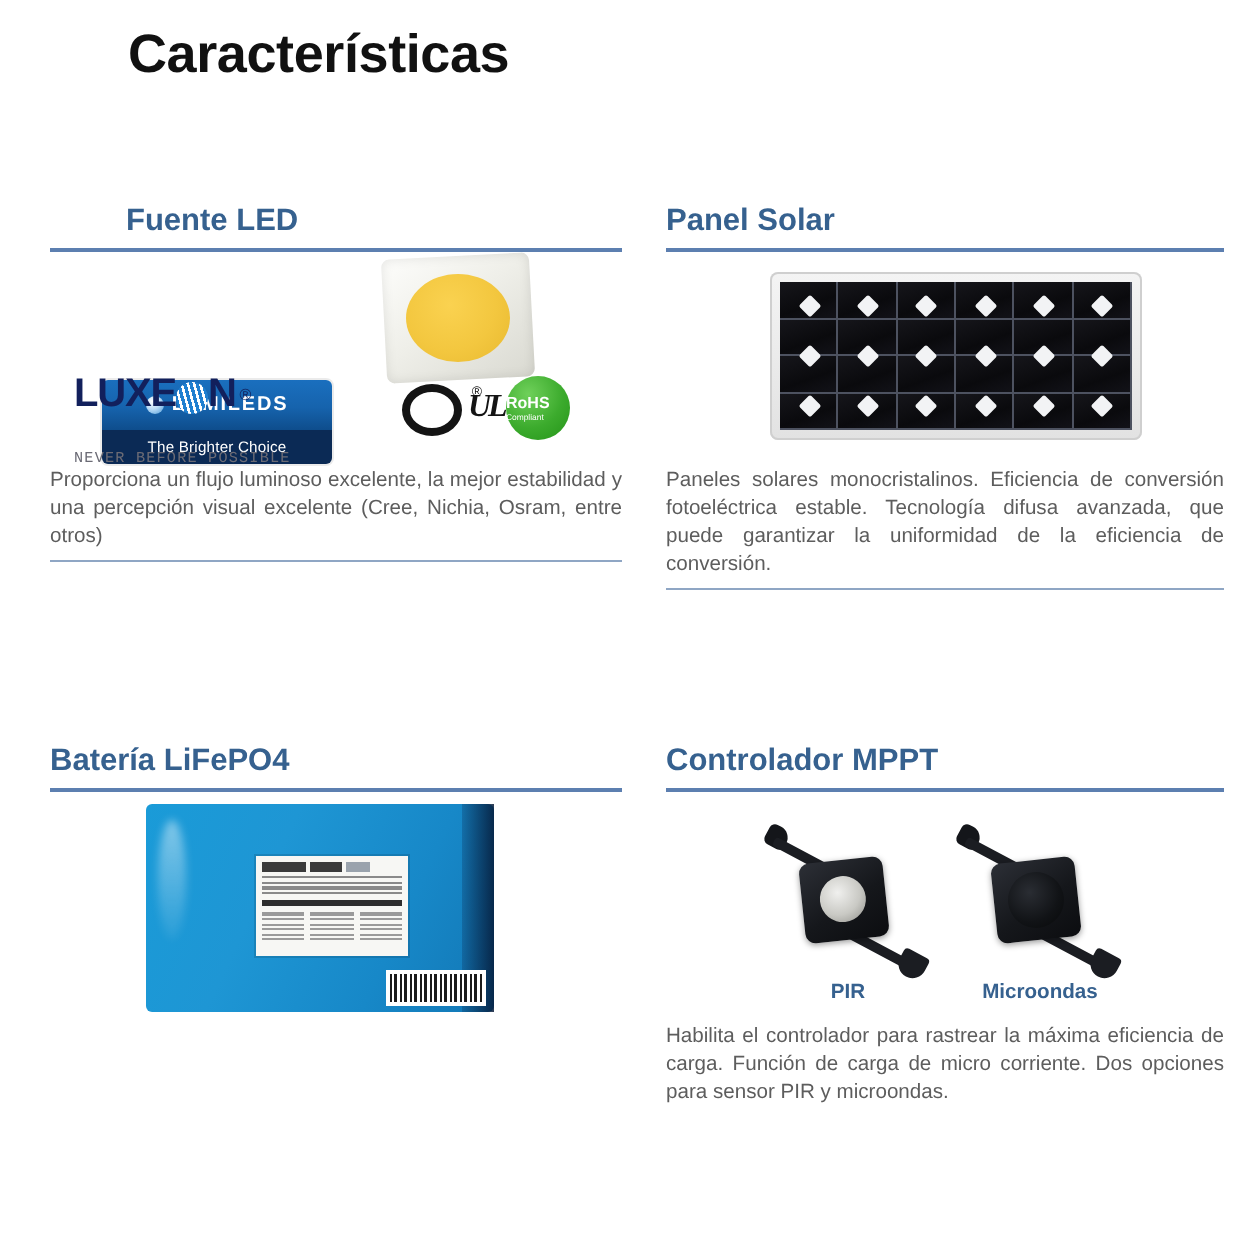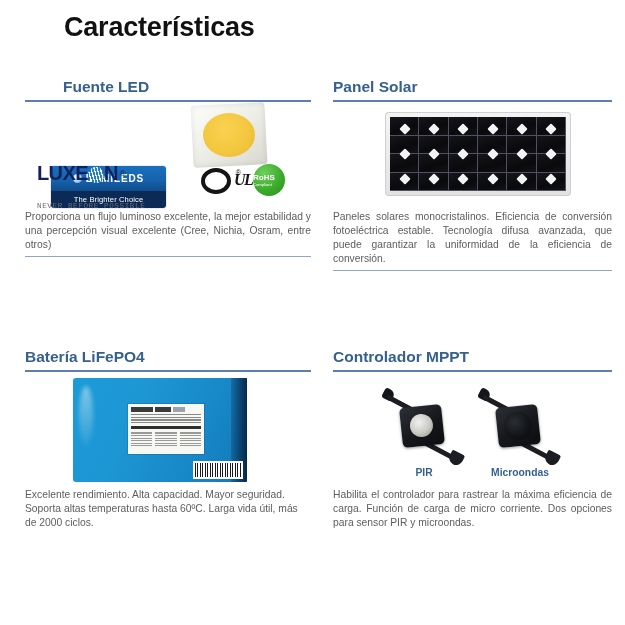--- a/index.html
+++ b/index.html
@@ -29,20 +29,21 @@
 
   
   .card {
     position: absolute;
   }
   .card-heading {
     font-size: 15.5px;
     font-weight: bold;
     color: #36618f;
     white-space: nowrap;
+    margin-top: 24px;
   }
   .card-heading.indented { padding-left: 38px; }
 
   .rule {
     margin-top: 4px;
     height: 2px;
     background: #5c7fb0;
   }
   .rule.thin {
     height: 1px;
@@ -578,21 +579,20 @@
               <i></i>
               <i></i>
               <i></i>
             </div>
         </div>
       </div>
       <div class="barcode"></div>
     </div>
   </div>
 
-  <div class="card-desc left">Excelente rendimiento. Alta capacidad. Mayor seguridad. Soporta altas temperaturas hasta 60ºC. Larga vida útil, más de 2000 ciclos.</div>
 </div>
 
 <div class="card" style="left:333px; top:348px; width:279px;">
 
   <div class="card-heading">Controlador MPPT</div>
   <div class="rule"></div>
 
   <div class="card-media" style="height:116px;">
     <div class="sensors">
 

